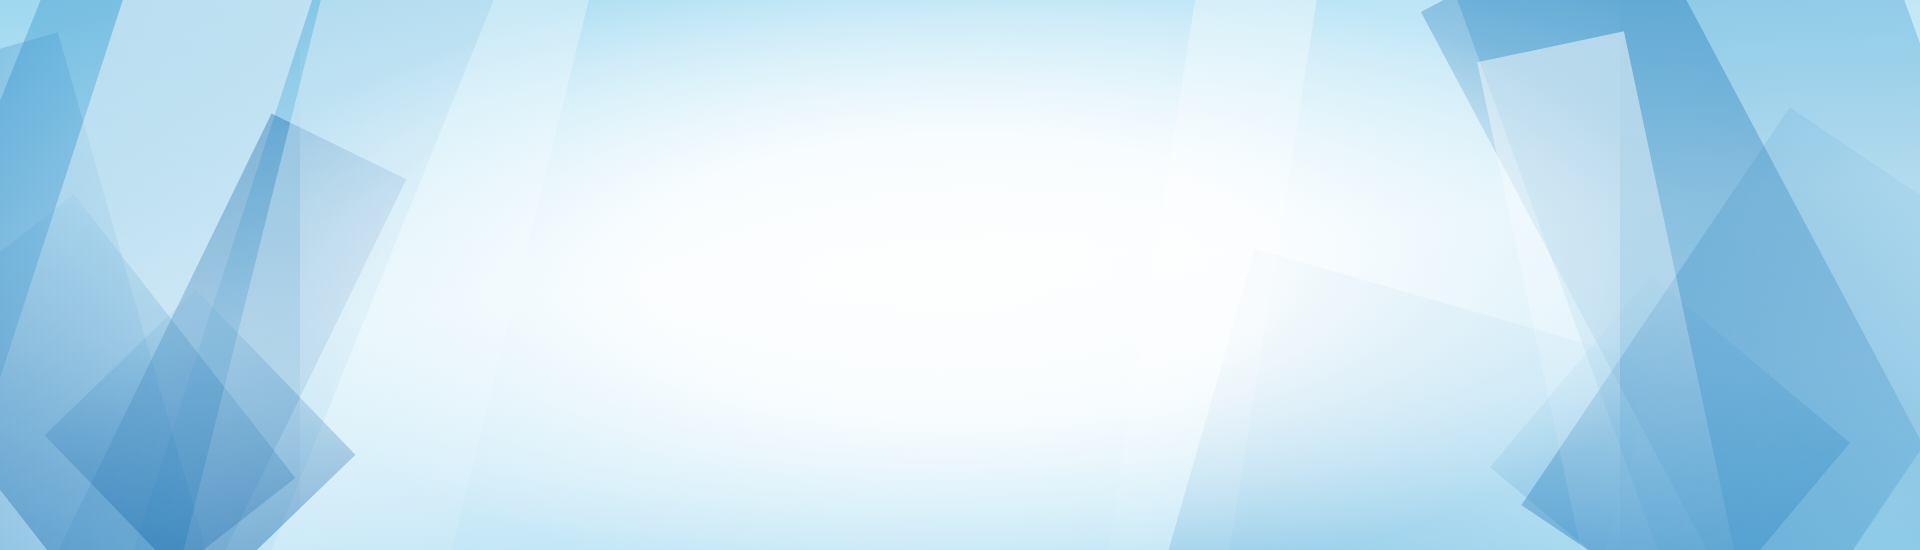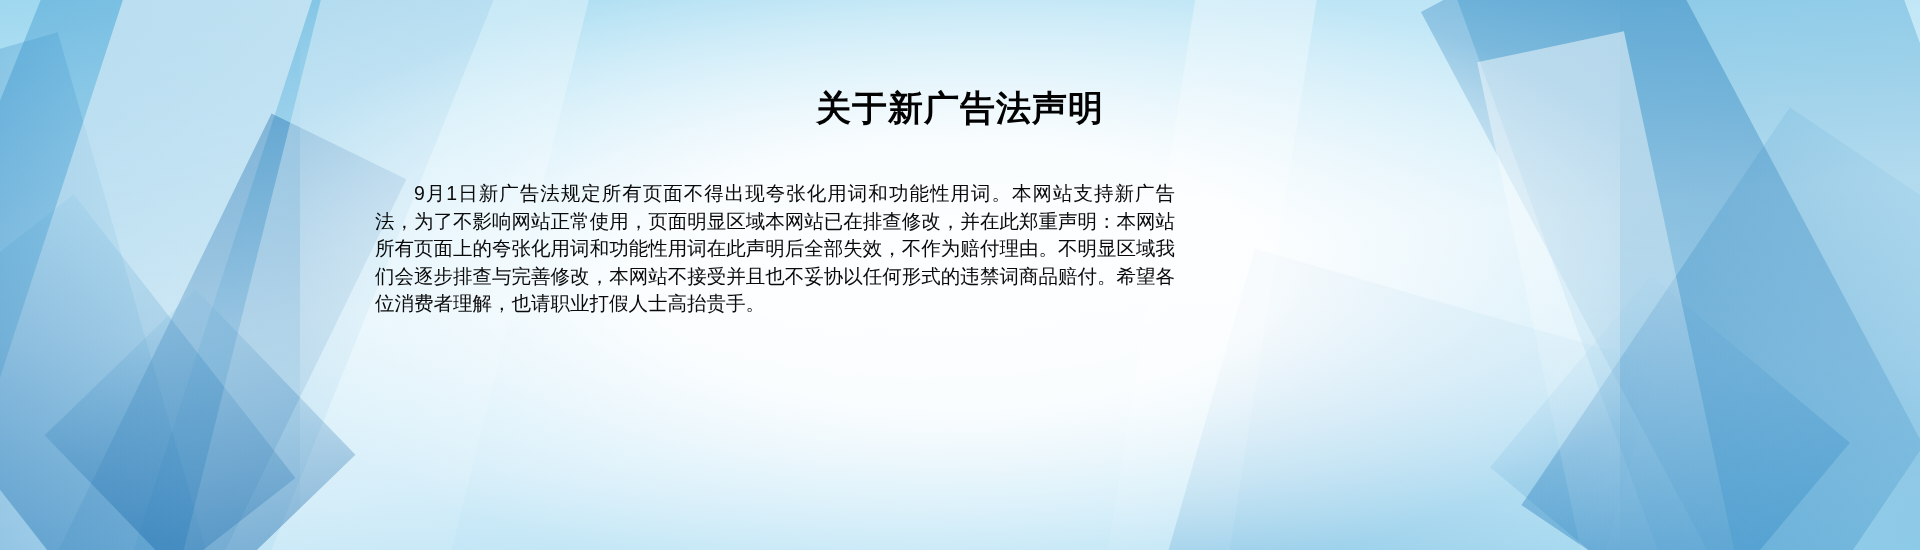--- a/index.html
+++ b/index.html
@@ -107,20 +107,18 @@
   <div class="shape s9"></div>
   <div class="shape s10"></div>
   <div class="shape s11"></div>
   <div class="shape s12"></div>
   <div class="shape s13"></div>
   <div class="shape s14"></div>
 
   <div class="glow"></div>
 
   <div class="content">
-    <div class="title">关于新广告法声明</div>
 
     <div class="copy">
-      <p class="p1">9月1日新广告法规定所有页面不得出现夸张化用词和功能性用词。本网站支持新广告法，为了不影响网站正常使用，页面明显区域本网站已在排查修改，并在此郑重声明：本网站所有页面上的夸张化用词和功能性用词在此声明后全部失效，不作为赔付理由。不明显区域我们会逐步排查与完善修改，本网站不接受并且也不妥协以任何形式的违禁词商品赔付。希望各位消费者理解，也请职业打假人士高抬贵手。</p>
     </div>
   </div>
 
 </div>
 
 </body></html>

